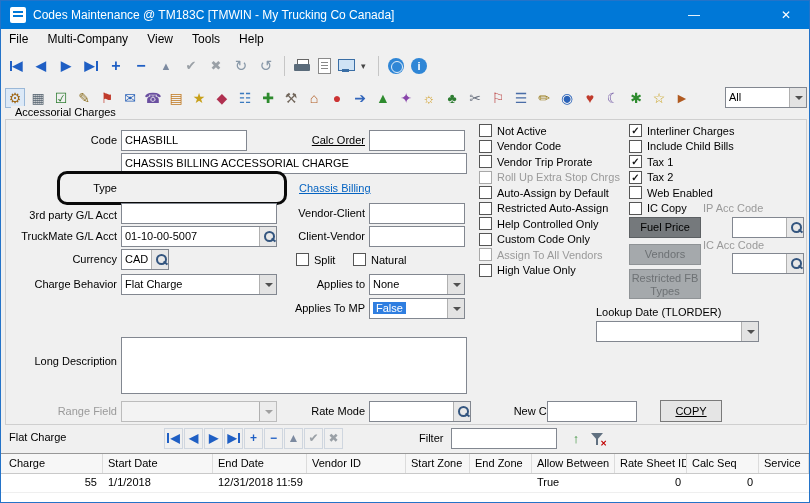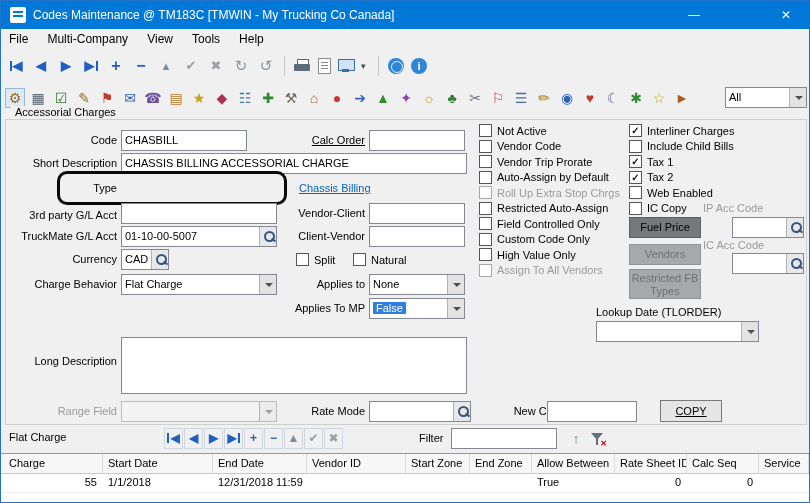--- a/index.html
+++ b/index.html
@@ -183,21 +183,20 @@
   </div>
 
   <div class="groupbox"></div>
   <div class="group-label">Accessorial Charges</div>
 
   <div class="lbl" style="left:8px; top:129px; width:108px;">Code</div>
   <div class="fld" style="left:120px; top:129px; width:126px;"><span>CHASBILL</span></div>
   <div class="lbl" style="left:272px; top:129px; width:92px;text-decoration:underline;">Calc Order</div>
   <div class="fld" style="left:368px; top:129px; width:96px;"><span></span></div>
 
-  <div class="lbl" style="left:8px; top:152px; width:108px;">Short Description</div>
   <div class="fld" style="left:120px; top:152px; width:346px;"><span>CHASSIS BILLING ACCESSORIAL CHARGE</span></div>
 
   <div class="lbl" style="left:8px; top:177px; width:108px;">Type</div>
   <div class="annot"></div>
   <a class="link" style="left:298px; top:181px;">Chassis Billing</a>
 
   <div class="lbl" style="left:4px; top:204px; width:112px;">3rd party G/L Acct</div>
   <div class="fld" style="left:120px; top:202px; width:156px;"><span></span></div>
   <div class="lbl" style="left:272px; top:202px; width:92px;">Vendor-Client</div>
   <div class="fld" style="left:368px; top:202px; width:96px;"><span></span></div>
@@ -247,47 +246,47 @@
         <span class="cblbl">Not Active</span>
       </label>
       <label class="cbrow">
         <span class="cbbox"></span>
         <span class="cblbl">Vendor Code</span>
       </label>
       <label class="cbrow">
         <span class="cbbox"></span>
         <span class="cblbl">Vendor Trip Prorate</span>
       </label>
+      <label class="cbrow dis">
+        <span class="cbbox"></span>
+        <span class="cblbl">Roll Up Extra Stop Chrgs</span>
+      </label>
       <label class="cbrow">
         <span class="cbbox"></span>
         <span class="cblbl">Auto-Assign by Default</span>
       </label>
+      <label class="cbrow">
+        <span class="cbbox"></span>
+        <span class="cblbl">Restricted Auto-Assign</span>
+      </label>
+      <label class="cbrow">
+        <span class="cbbox"></span>
+        <span class="cblbl">Help Controlled Only</span>
+      </label>
+      <label class="cbrow">
+        <span class="cbbox"></span>
+        <span class="cblbl">Custom Code Only</span>
+      </label>
       <label class="cbrow dis">
         <span class="cbbox"></span>
-        <span class="cblbl">Roll Up Extra Stop Chrgs</span>
-      </label>
-      <label class="cbrow">
-        <span class="cbbox"></span>
-        <span class="cblbl">Restricted Auto-Assign</span>
-      </label>
-      <label class="cbrow">
-        <span class="cbbox"></span>
-        <span class="cblbl">Field Controlled Only</span>
-      </label>
-      <label class="cbrow">
-        <span class="cbbox"></span>
-        <span class="cblbl">Custom Code Only</span>
+        <span class="cblbl">Assign To All Vendors</span>
       </label>
       <label class="cbrow">
         <span class="cbbox"></span>
         <span class="cblbl">High Value Only</span>
-      </label>
-      <label class="cbrow dis">
-        <span class="cbbox"></span>
-        <span class="cblbl">Assign To All Vendors</span>
       </label>
     </div>
   <div class="flags" id="flags-col2" style="left:628px; top:122px;">
       <label class="cbrow">
         <span class="cbbox">✓</span>
         <span class="cblbl">Interliner Charges</span>
       </label>
       <label class="cbrow">
         <span class="cbbox"></span>
         <span class="cblbl">Include Child Bills</span>

